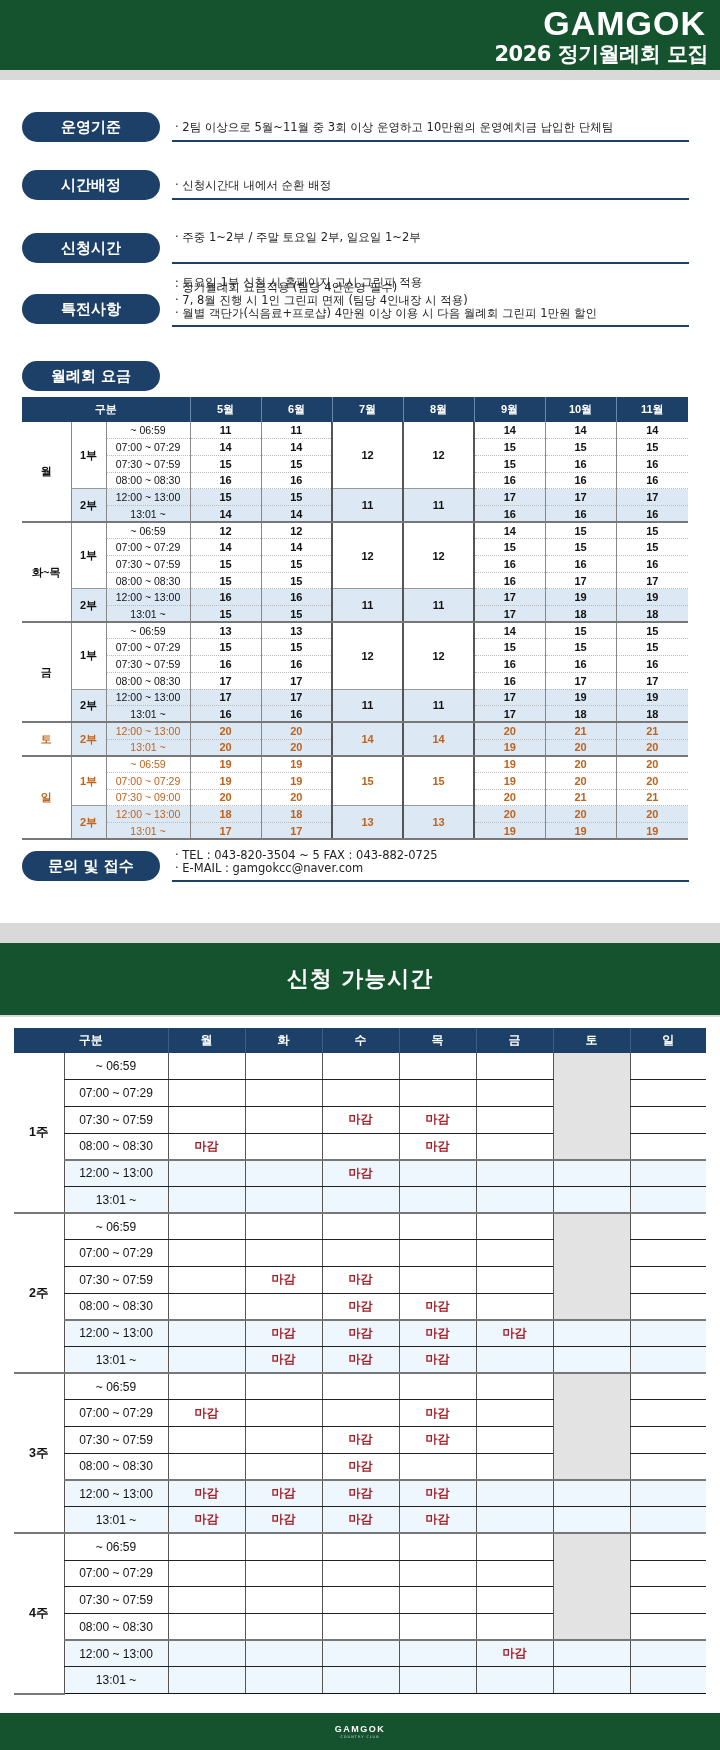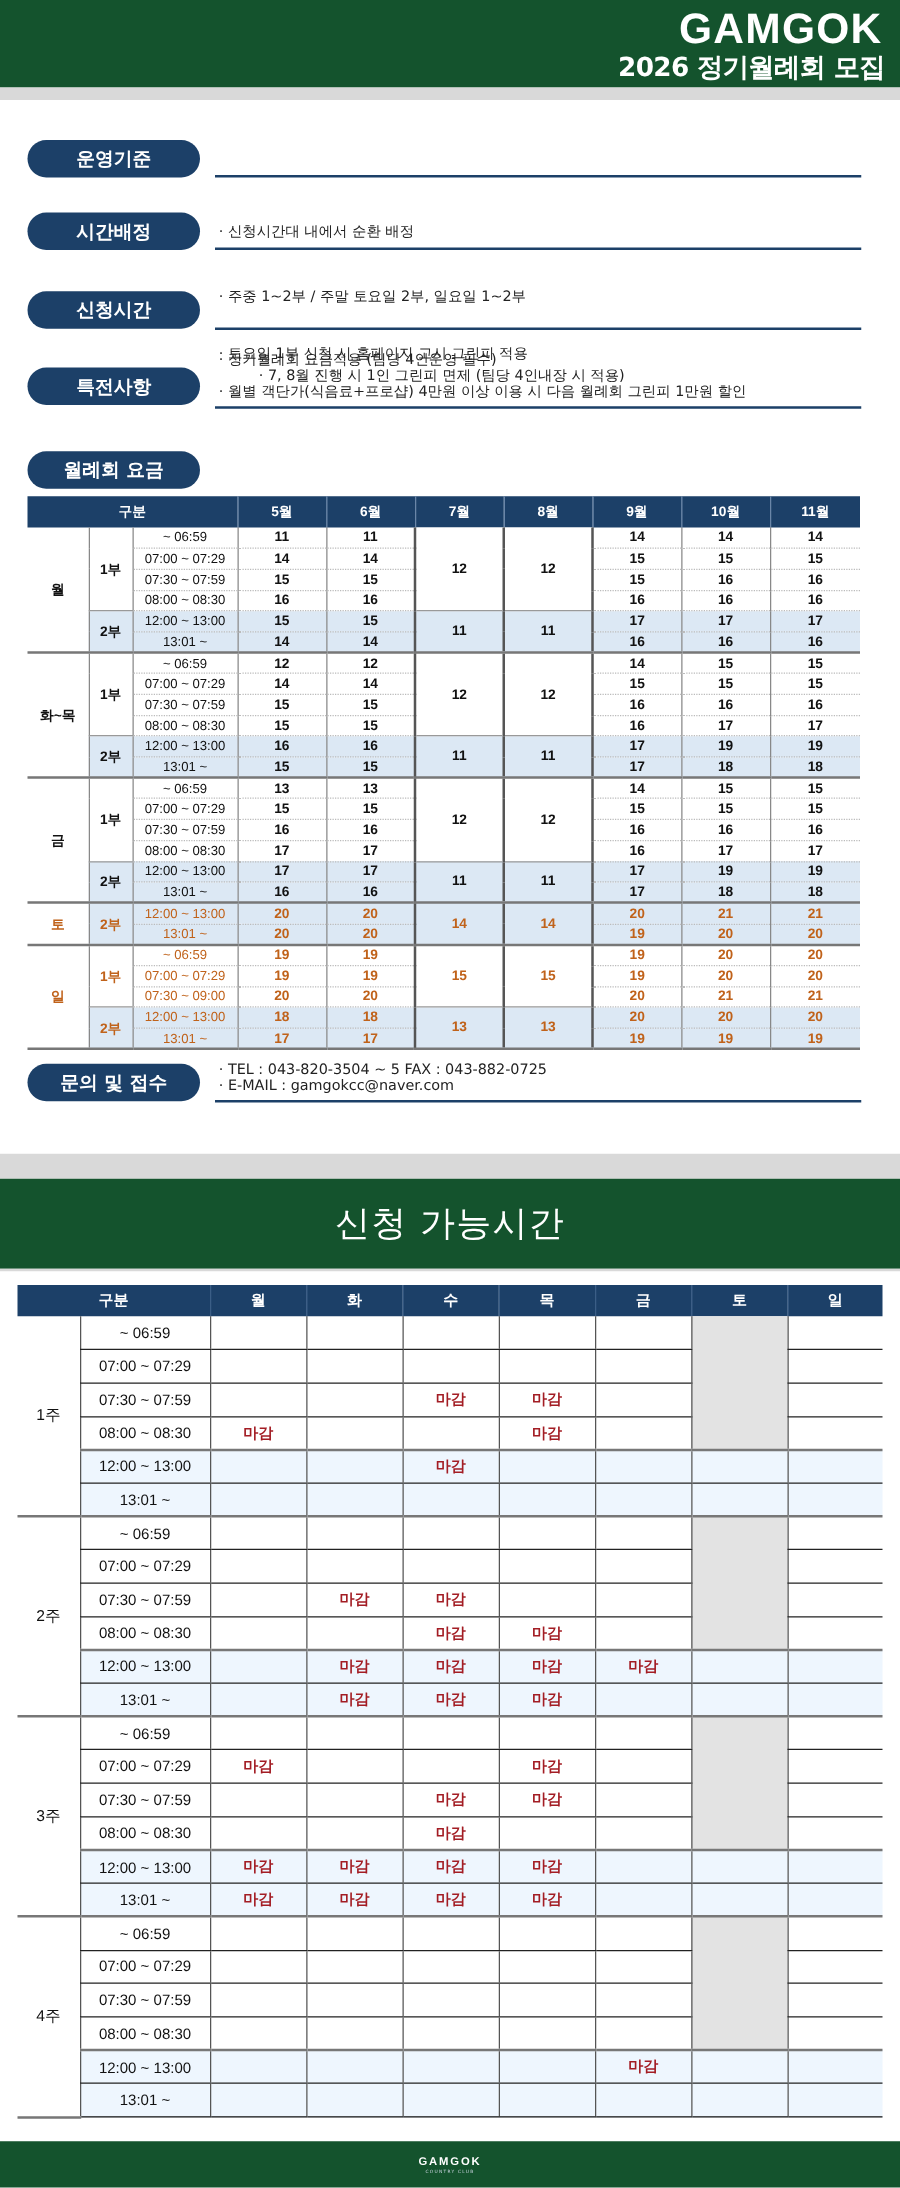--- a/index.html
+++ b/index.html
@@ -22,26 +22,26 @@
   .fee-table td { font-size: 11px; height: 16.7px; text-align: center; font-weight: bold; border-bottom: 1px dotted #bbb; border-left: 1px solid #888; padding: 0; }
   .fee-table td.day { border-left: none; font-weight: bold; }
   .fee-table td.part { font-weight: bold; }
   .fee-table td.time { font-weight: normal; font-size: 10.5px; border-left: 1px solid #888; }
   .fee-table tr.blue td:not(.day) { background: #dce8f4; }
   .fee-table tr.grpend td { border-bottom: 2px solid #777; }
   .fee-table .orange td { color: #c0621a; }
   .fee-table td.merged { background: #fff; }
 
   
-  .avail-title { position: absolute; left: 0; top: 943px; width: 720px; height: 72px; color: #fff; font-size: 28px; font-weight: normal; display: flex; align-items: center; justify-content: center; letter-spacing: 1px; }
+  .avail-title { position: absolute; left: 0; top: 943px; width: 720px; height: 72px; color: #fff; font-size: 22px; font-weight: bold; display: flex; align-items: center; justify-content: center; letter-spacing: 1px; }
   .avail-table { position: absolute; left: 14px; top: 1028px; width: 692px; border-collapse: collapse; table-layout: fixed; font-family: "Liberation Sans", sans-serif; }
   .avail-table th { background: #1c4068; color: #fff; font-size: 12px; height: 25px; font-weight: bold; border-left: 1px solid #3b5e86; }
   .avail-table th:first-child { border-left: none; }
   .avail-table td { height: 26.7px; text-align: center; font-size: 12px; border-bottom: 1px solid #222; border-left: 1px solid #555; color: #a31d24; font-weight: bold; padding: 0; }
-  .avail-table td.week { border-left: none; color: #111; font-weight: normal; font-size: 12.5px; border-bottom: 2px solid #777; }
+  .avail-table td.week { border-left: none; color: #111; font-weight: bold; font-size: 12.5px; border-bottom: 2px solid #777; }
   .avail-table td.time { color: #111; font-weight: normal; font-size: 12px; }
   .avail-table tr.blue td:not(.week):not(.sat) { background: #eef6fe; }
   .avail-table tr.blue td.sat { background: #eef6fe; }
   .avail-table td.sat-gray { background: #e3e3e3; border-bottom: none; }
   .avail-table tr.wend td:not(.week) { border-bottom: 2px solid #777; }
   .avail-table tr.last td { border-bottom: 1.5px solid #111 !important; }
 
   .footer { position: absolute; left: 0; top: 1713px; width: 720px; height: 37px; display: flex; flex-direction: column; align-items: center; justify-content: center; color: #fff; }
   .footer-logo { font-family: "Liberation Sans", sans-serif; font-weight: bold; font-size: 9px; letter-spacing: 1.5px; }
   .footer-sub { font-size: 3.5px; letter-spacing: 1px; color: #cdd7e3; margin-top: 1px; }
@@ -50,40 +50,41 @@
 <body>
 
 <div class="top-header navy">
   <div class="brand">GAMGOK</div>
   <div class="subtitle">2026 정기월례회 모집</div>
 </div>
 <div class="gray-band" style="top:70px;height:10px;"></div>
 
 <div class="info-row" style="top:112px;height:32px;">
   <div class="pill" style="top:0;">운영기준</div>
+  <div class="info-text" style="top:8px;">· 2팀 이상으로 5월~11월 중 3회 이상 운영하고 10만원의 운영예치금 납입한 단체팀</div>
   <div class="info-line" style="top:28px;"></div>
 </div>
 
 <div class="info-row" style="top:170px;height:32px;">
   <div class="pill" style="top:0;">시간배정</div>
   <div class="info-text" style="top:8px;">· 신청시간대 내에서 순환 배정</div>
   <div class="info-line" style="top:28px;"></div>
 </div>
 
 <div class="info-row" style="top:230px;height:34px;">
   <div class="pill" style="top:3px;">신청시간</div>
   <div class="info-text" style="top:0;">· 주중 1~2부 / 주말 토요일 2부, 일요일 1~2부</div>
   <div class="info-text" style="top:13px;margin-top:32px;">· 토요일 1부 신청 시 홈페이지 고시 그린피 적용</div>
   <div class="info-line" style="top:32px;"></div>
 </div>
 
 <div class="info-row" style="top:280px;height:50px;">
   <div class="pill" style="top:14px;">특전사항</div>
   <div class="info-text" style="top:0;">· 정기월례회 요금적용 (팀당 4인운영 필수)</div>
-  <div class="info-text" style="top:13px;margin-left:32px;">· 7, 8월 진행 시 1인 그린피 면제 (팀당 4인내장 시 적용)</div>
+  <div class="info-text" style="top:13px;">· 7, 8월 진행 시 1인 그린피 면제 (팀당 4인내장 시 적용)</div>
   <div class="info-text" style="top:26px;">· 월별 객단가(식음료+프로샵) 4만원 이상 이용 시 다음 월례회 그린피 1만원 할인</div>
   <div class="info-line" style="top:45px;"></div>
 </div>
 
 <div class="info-row" style="top:361px;height:30px;">
   <div class="pill" style="top:0;">월례회 요금</div>
 </div>
 
 <table class="fee-table">
   <colgroup>

